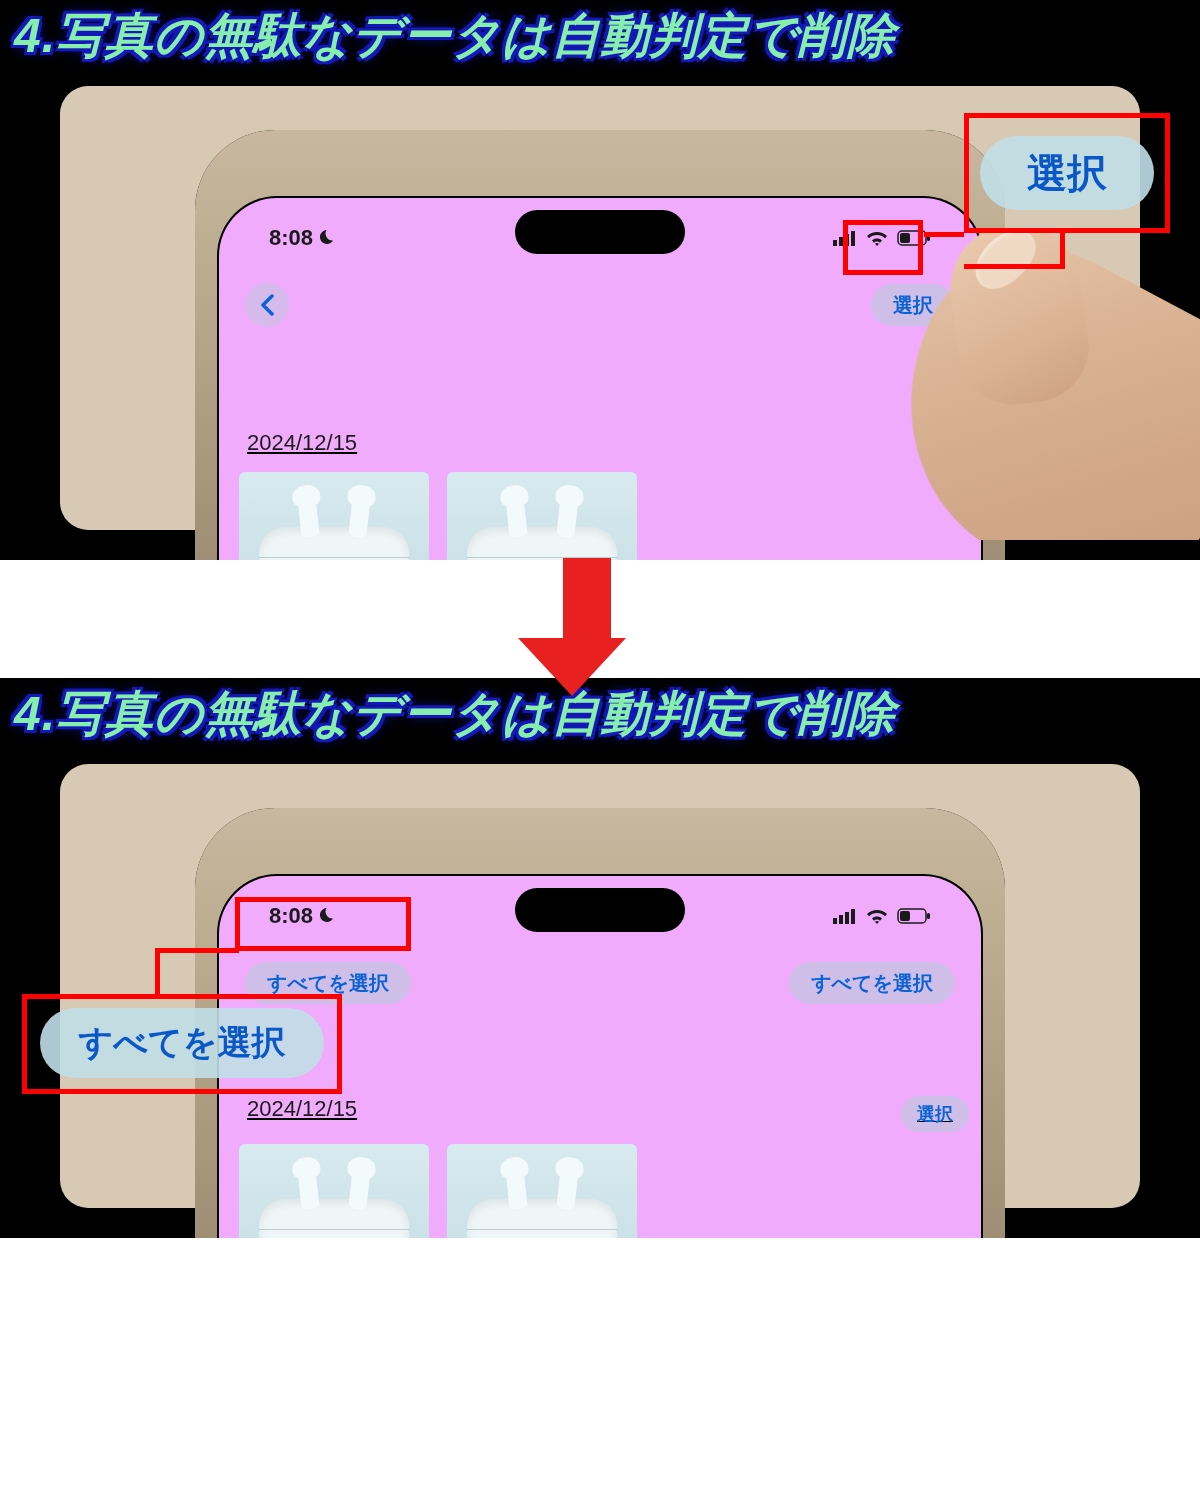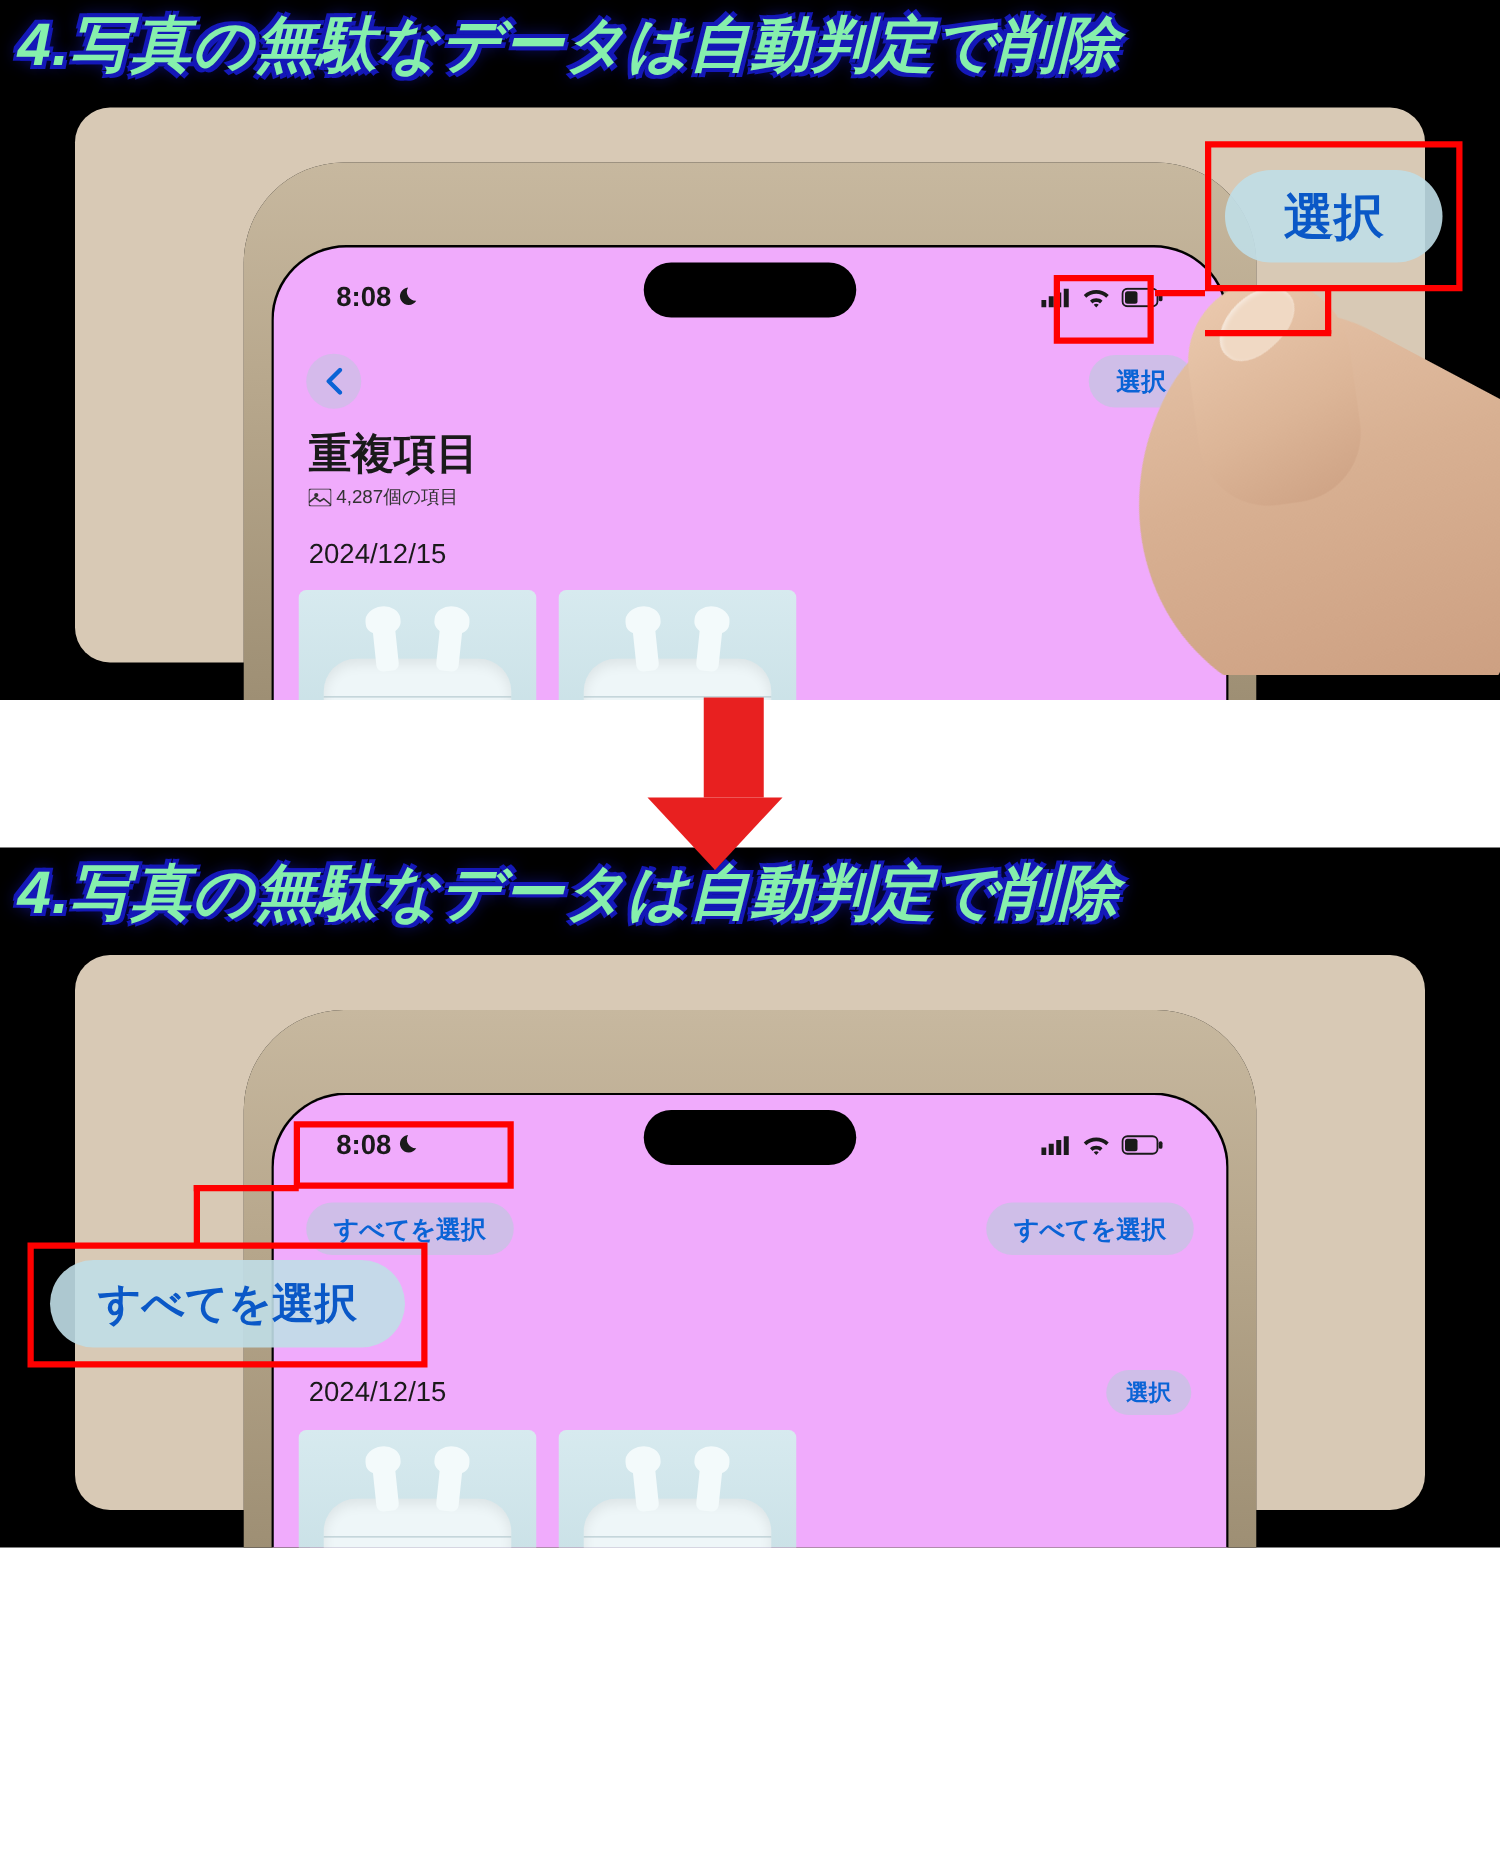--- a/index.html
+++ b/index.html
@@ -111,24 +111,25 @@
   }
   .pill-sm { font-size: 18px; padding: 0 16px; height: 36px; }
   .title-block {
     position: absolute;
     top: 142px; left: 28px;
   }
   .title-block h1 { font-size: 34px; font-weight: 700; color: #1a1a1a; }
   .title-sub { font-size: 15px; color: #333; display: flex; align-items: center; gap: 4px; margin-top: 2px;}
   .date-row {
     position: absolute;
-    top: 232px; left: 28px; right: 28px;
-    display: flex;
-    align-items: center;
+    top: 232px; left: 28px; right: 12px;
+    display: flex;
+    align-items: flex-start;
     justify-content: space-between;
+    text-decoration: underline;
   }
   .date-label { font-size: 22px; color: #1a1a1a; font-weight: 500; }
   .thumbs {
     position: absolute;
     top: 274px; left: 20px;
     display: flex;
     gap: 18px;
   }
   .thumb {
     width: 190px; height: 150px;
@@ -320,33 +321,20 @@
 
       <div class="nav-row">
         <div class="back-btn">
           <svg width="14" height="22" viewBox="0 0 14 22">
               <path d="M12 2L3 11l9 9" stroke="#0a63d6" stroke-width="3.5" fill="none" stroke-linecap="round" stroke-linejoin="round"></path>
             </svg>
         </div>
         <div class="pill-btn">選択</div>
       </div>
 
-      <div class="title-block">
-        <h1>重複項目</h1>
-        <div class="title-sub">
-          <span>
-            <svg width="18" height="14" viewBox="0 0 18 14">
-                <rect x="0" y="0" width="18" height="14" rx="2" fill="none" stroke="#333" stroke-width="1.3"></rect>
-                <circle cx="6" cy="5" r="1.7" fill="#333"></circle>
-                <path d="M0 11l5-4 4 3 3-2 6 5" stroke="#333" stroke-width="1.3" fill="none"></path>
-              </svg>
-          </span>
-          <span>4,287個の項目</span>
-        </div>
-      </div>
 
       <div class="date-row">
         <span class="date-label">2024/12/15</span>
       </div>
 
       <div class="thumbs">
         <div class="thumb">
           <div class="airpods-case">
               <div class="earbud l"></div>
               <div class="earbud r"></div>

